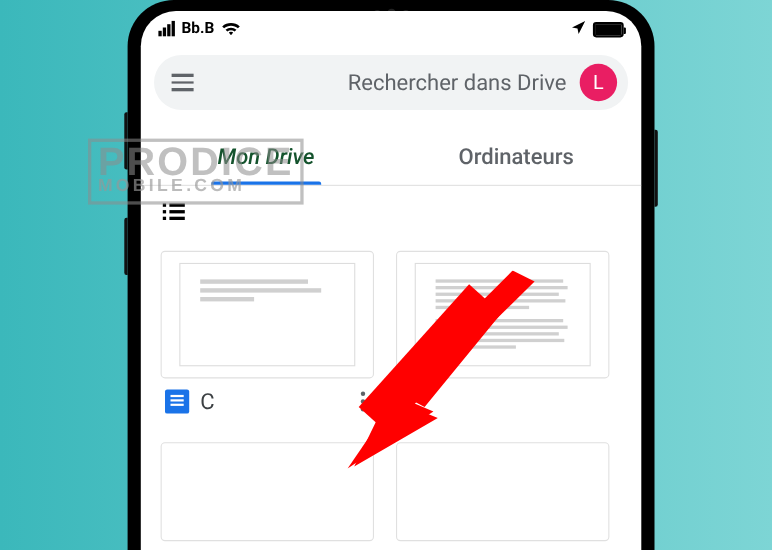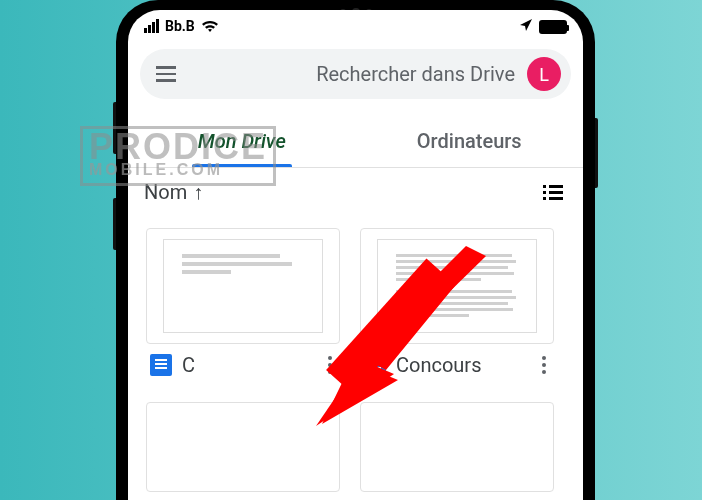--- a/index.html
+++ b/index.html
@@ -206,24 +206,20 @@
       <div class="search-text">Rechercher dans Drive</div>
       <div class="avatar">L</div>
     </div>
 
     <div class="tabs">
       <div class="tab active">Mon Drive</div>
       <div class="tab">Ordinateurs</div>
     </div>
 
     <div class="sort-row">
-      <div class="sort-label">
-        <span>Nom</span>
-        <span>↑</span>
-      </div>
       <div class="list-icon">
         <span>
             <i class="d"></i>
             <i class="l"></i>
           </span>
         <span>
             <i class="d"></i>
             <i class="l"></i>
           </span>
         <span>
@@ -262,29 +258,20 @@
               <div class="ln" style="width:97%"></div>
             <div class="ln" style="width:70%"></div>
             <div style="height:6px"></div>
             <div class="ln" style="width:95%"></div>
               <div class="ln" style="width:98%"></div>
             <div class="ln" style="width:92%"></div>
               <div class="ln" style="width:96%"></div>
             <div class="ln" style="width:60%"></div>
           </div>
         </div>
-        <div class="file-row">
-          <div class="doc-icon"></div>
-          <div class="file-name">Concours</div>
-          <div class="kebab">
-            <span></span>
-              <span></span>
-              <span></span>
-          </div>
-        </div>
       </div>
 
       <div class="placeholder"></div>
       <div class="placeholder"></div>
     </div>
 
   </div>
 </div>
 
 <div class="watermark">

